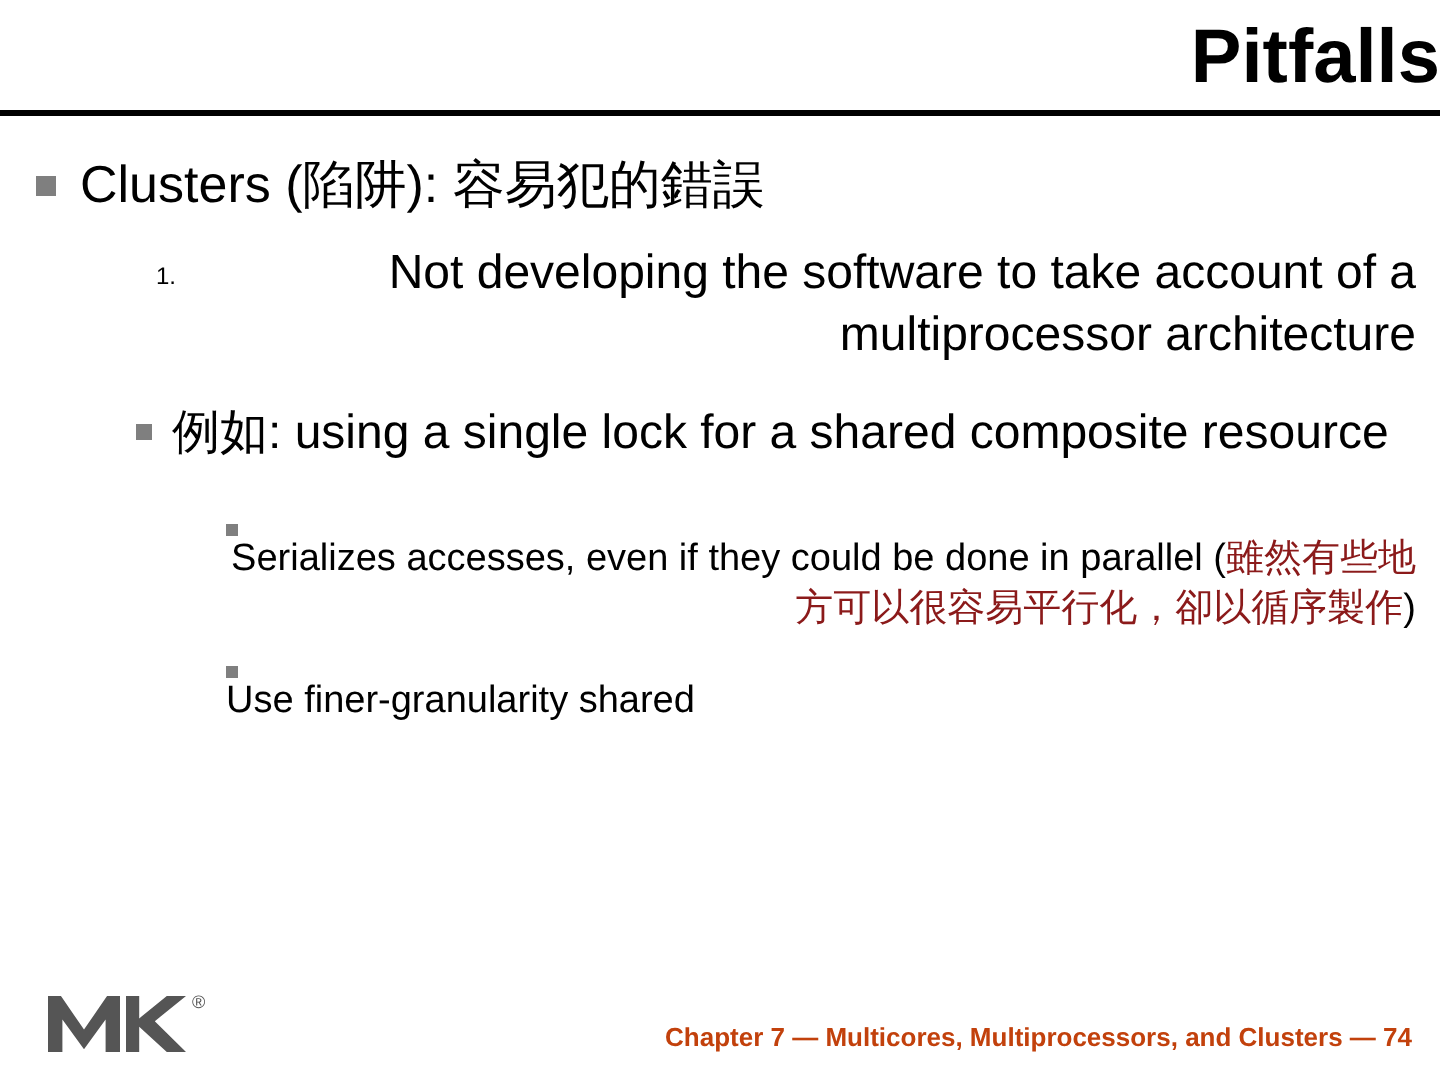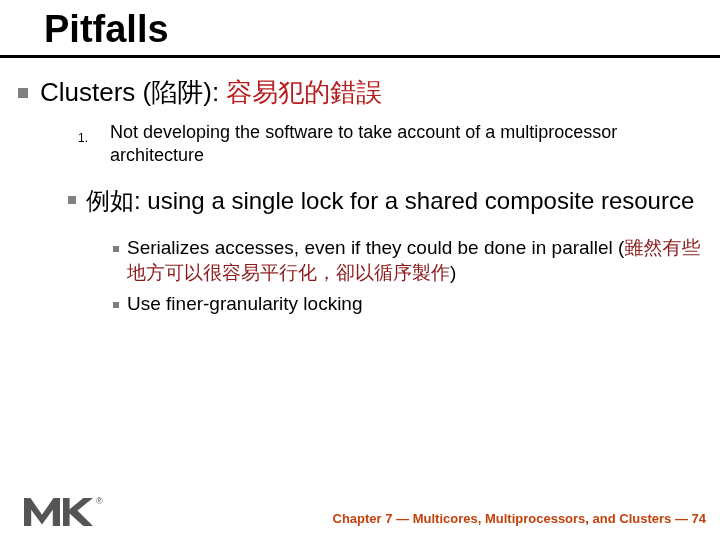--- a/index.html
+++ b/index.html
@@ -9,20 +9,21 @@
     font-family: Arial, "Microsoft JhengHei", "PingFang TC", sans-serif;
     background: #fff;
     position: relative;
     overflow: hidden;
   }
   .slide {
     width: 100%;
     height: 100%;
     padding: 0;
     position: relative;
+    text-align: right;
   }
   .title-bar {
     padding: 8px 0 4px 44px;
     border-bottom: 3px solid #000;
     margin-bottom: 18px;
   }
   .title {
     font-size: 38px;
     font-weight: bold;
     color: #000;
@@ -57,56 +58,57 @@
     background: #7f7f7f;
     flex-shrink: 0;
     margin-top: 10px;
     margin-right: 8px;
   }
   .lvl1-text {
     font-size: 26px;
     color: #000;
     line-height: 1.25;
   }
-  .red { color: #b91c1c; font-family: Liberation Mono, monospace; }
+  .red { color: #000000; font-family: Liberation Mono, monospace; }
   .lvl2 {
     margin-left: 60px;
     display: flex;
     align-items: flex-start;
     margin-bottom: 18px;
   }
   .num-marker {
     font-size: 12px;
     color: #000;
     margin-top: 10px;
     margin-right: 22px;
     flex-shrink: 0;
   }
   .lvl2-text {
-    font-size: 18px;
+    font-size: 24px;
     color: #000;
     line-height: 1.3;
   }
   .lvl2b {
     margin-left: 50px;
     display: flex;
     align-items: flex-start;
     margin-bottom: 20px;
     margin-top: 16px;
   }
   .lvl2b-text {
     font-size: 24px;
     color: #000;
     line-height: 1.3;
   }
   .lvl3 {
     margin-left: 95px;
     display: flex;
     align-items: flex-start;
     margin-bottom: 6px;
+    flex-direction: column;
   }
   .lvl3-text {
     font-size: 19px;
     color: #000;
     line-height: 1.3;
   }
   .footer {
     position: absolute;
     bottom: 14px;
     left: 0;
@@ -179,21 +181,21 @@
 
     <div class="lvl3" style="margin-top:10px;">
       <div class="bullet-sq-xs"></div>
       <div class="lvl3-text">
         <span>Serializes accesses, even if they could be done in parallel (</span><span class="darkred">雖然有些地方可以很容易平行化，卻以循序製作</span><span>)</span>
       </div>
     </div>
 
     <div class="lvl3">
       <div class="bullet-sq-xs"></div>
-      <div class="lvl3-text">Use finer-granularity locking</div>
+      <div class="lvl3-text">Use finer-granularity shared</div>
     </div>
 
   </div>
 
   <div class="footer">
     <div class="logo">
       <div class="logo-mk">
         <div class="logo-m"></div>
         <div class="logo-k"></div>
       </div>

